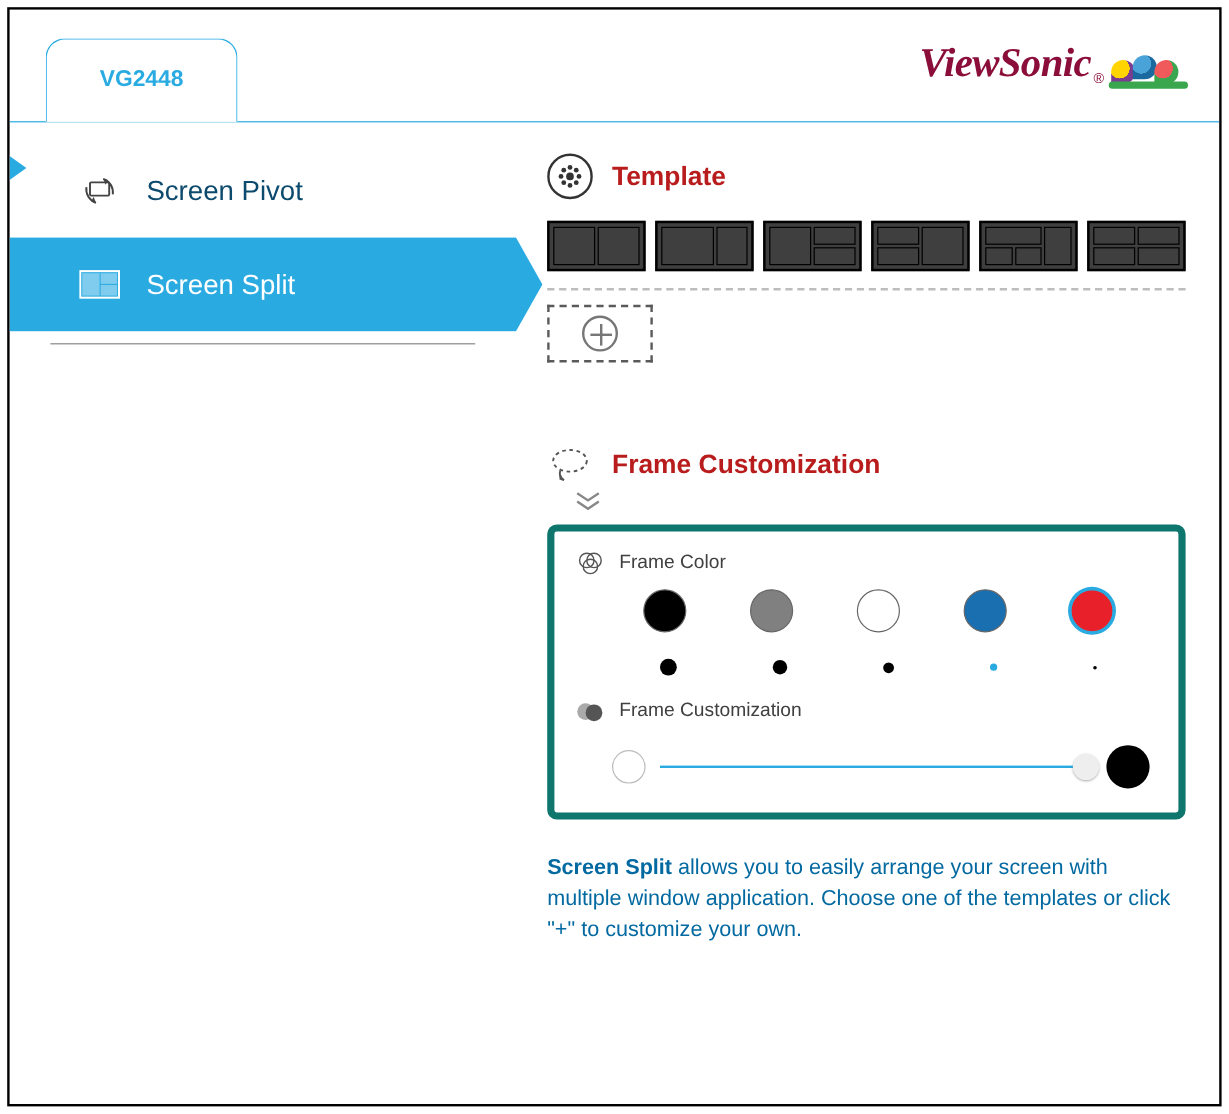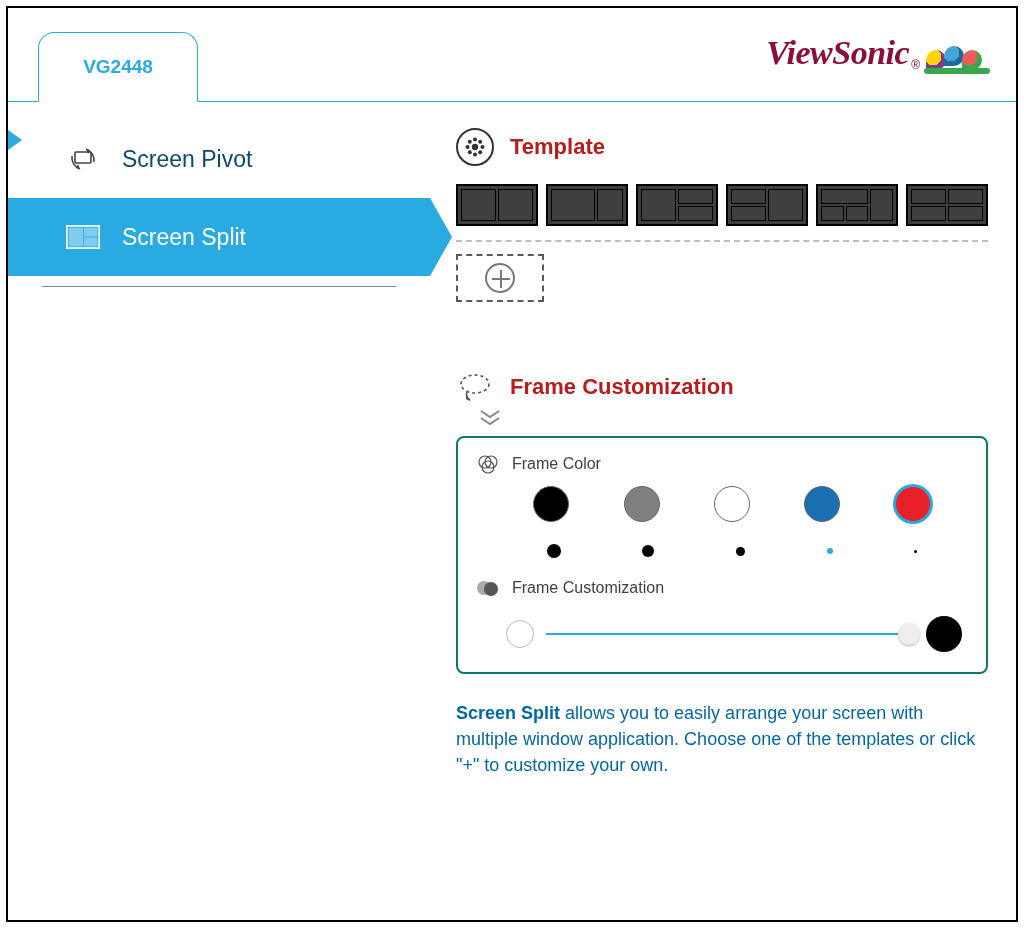--- a/index.html
+++ b/index.html
@@ -224,21 +224,21 @@
     gap: 16px;
     margin-top: 70px;
     margin-bottom: 6px;
   }
   .chev-down {
     margin-left: 22px;
     margin-top: 4px;
   }
   .frame-panel {
     margin-top: 4px;
-    border: 2px solid #0f766e;
+    border: 6px solid #0f766e;
     border-radius: 8px;
     padding: 14px 18px 20px 18px;
     text-align: right;
   }
   .fp-row-head {
     display: flex;
     align-items: center;
     gap: 12px;
     font-size: 16px;
     color: #404040;

